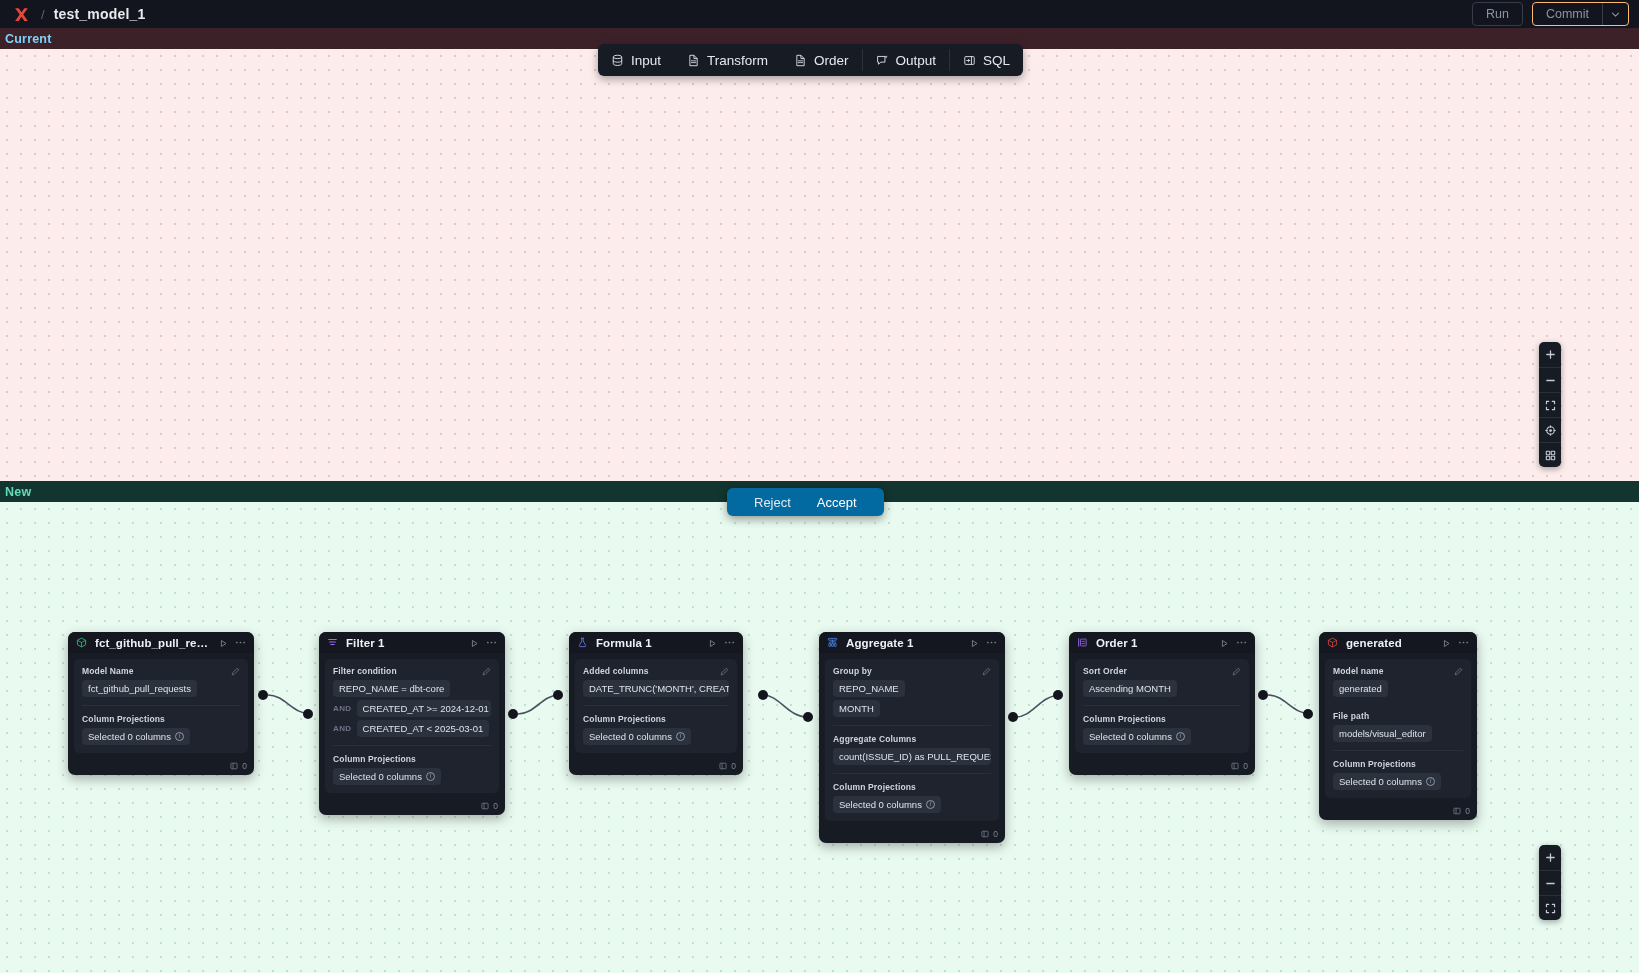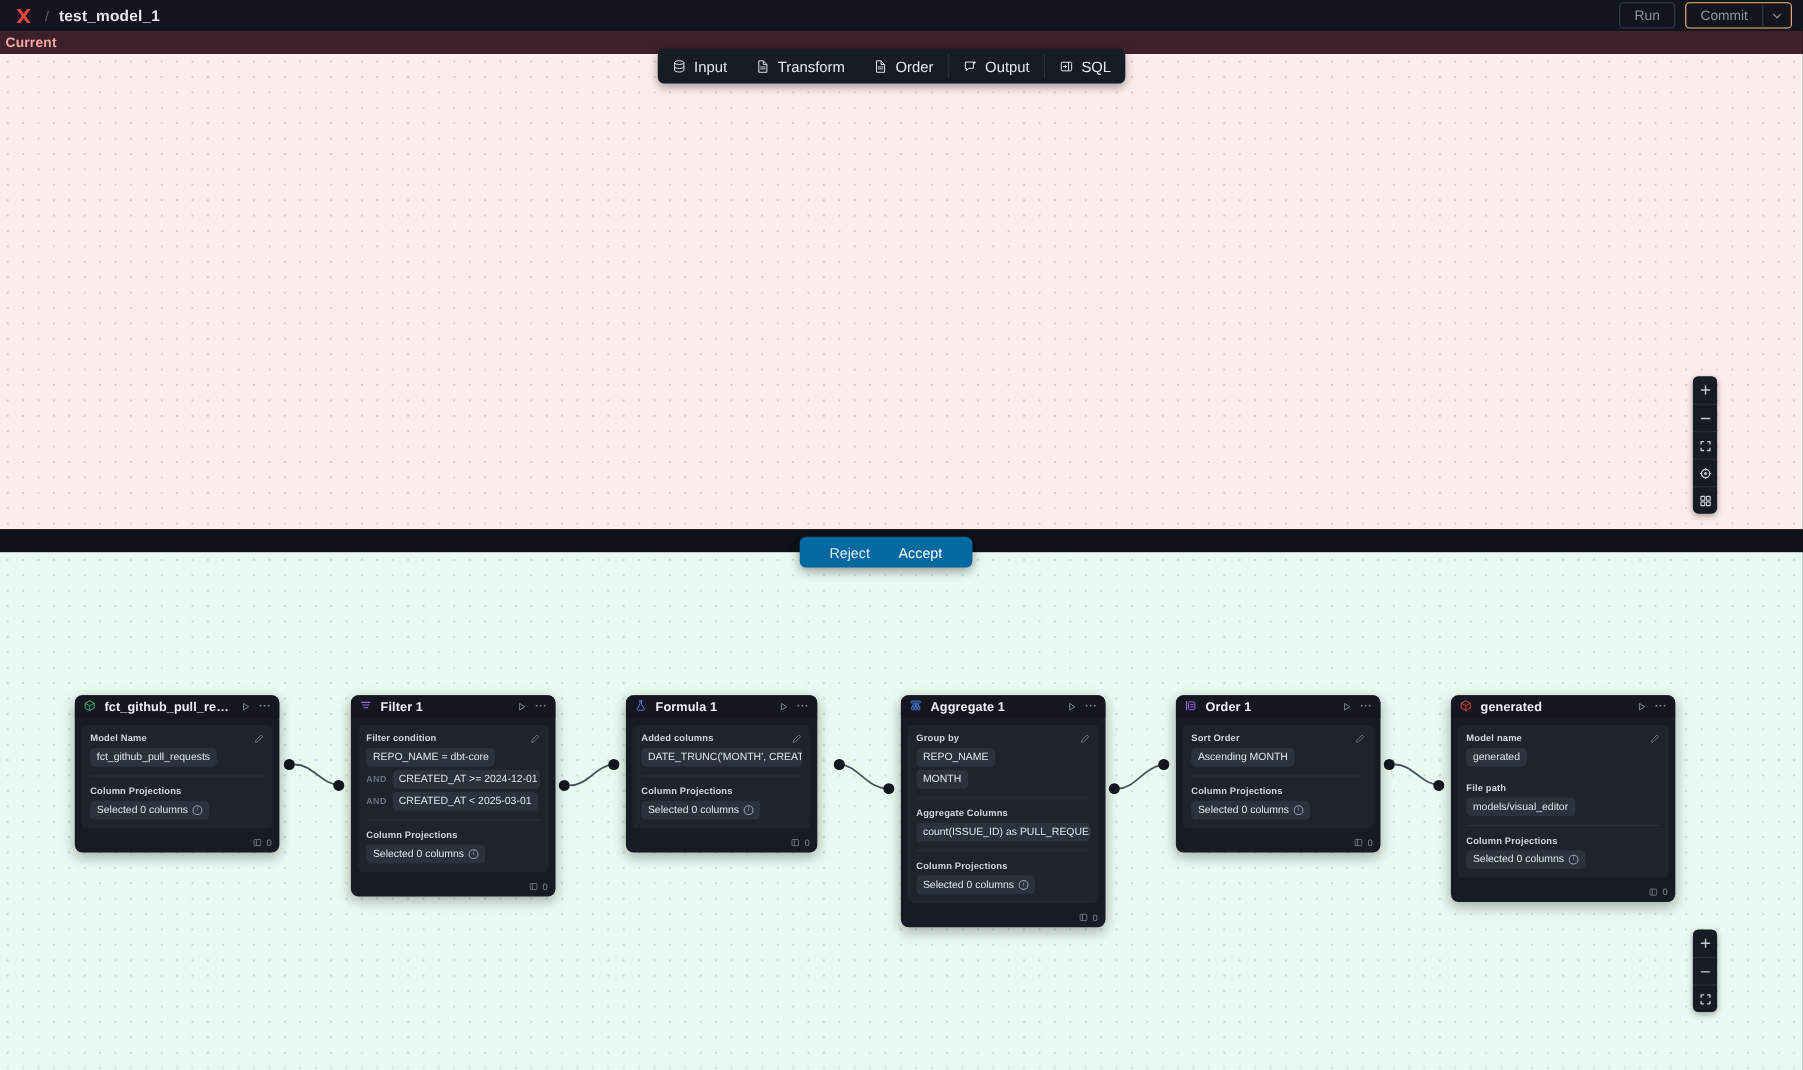--- a/index.html
+++ b/index.html
@@ -31,21 +31,21 @@
     border-left: 1px solid #363c49; color: #8c94a3; font-size: 10px;
     padding: 3px 8px; display: flex; align-items: center;
   }
 
   
   .banner {
     position: absolute; left: 0; width: 1639px; height: 21px;
     display: flex; align-items: center; padding-left: 5px; z-index: 40;
     font-size: 12.5px; font-weight: bold; letter-spacing: .2px;
   }
-  .banner-current { top: 28px; background: #3d2128; color: #fca5a5; }
+  .banner-current { top: 28px; background: #3d2128; color: #7dd3fc; }
   .banner-new { top: 481px; background: #12352f; color: #64d9b6; }
 
   
   .canvas { position: absolute; left: 0; width: 1639px; overflow: hidden; }
   .canvas-top {
     top: 49px; height: 432px; background: #fcecec;
     background-image: radial-gradient(#e6c5c5 1px, transparent 1px);
     background-size: 14px 14px;
   }
   .canvas-bottom {
@@ -253,20 +253,21 @@
     <div class="zoom-btn">
       <svg width="11" height="11" viewBox="0 0 12 12">
         <rect x="1.4" y="1.4" width="3.8" height="3.8" rx=".6" fill="none" stroke="#c6ccd7" stroke-width="1.2"></rect>
         <rect x="6.8" y="1.4" width="3.8" height="3.8" rx=".6" fill="none" stroke="#c6ccd7" stroke-width="1.2"></rect>
         <rect x="1.4" y="6.8" width="3.8" height="3.8" rx=".6" fill="none" stroke="#c6ccd7" stroke-width="1.2"></rect>
         <rect x="6.8" y="6.8" width="3.8" height="3.8" rx=".6" fill="none" stroke="#c6ccd7" stroke-width="1.2"></rect>
       </svg>
     </div>
   </div>
 
+  <div class="banner banner-new">New</div>
   <div class="canvas canvas-bottom">
 
     <svg class="edges">
       <g fill="none" stroke="#4a5260" stroke-width="1.6">
         <path d="M268,193 C285,193 292,212 311,212"></path>
         <path d="M518,212 C535,212 542,193 559,193"></path>
         <path d="M763,193 C780,193 787,215 808,215"></path>
         <path d="M1016,215 C1033,215 1040,193 1061,193"></path>
         <path d="M1268,193 C1285,193 1292,212 1311,212"></path>
       </g>
@@ -590,21 +591,21 @@
         <span class="stack-ico">
           <svg width="8" height="8" viewBox="0 0 12 12">
               <rect x="1.4" y="1.8" width="9.2" height="8.4" rx="1" fill="none" stroke="#7b8494" stroke-width="1.1"></rect>
               <path d="M4.6 1.8 v8.4" stroke="#7b8494" stroke-width="1.1"></path>
             </svg>
         </span>
         <span>0</span>
       </div>
     </div>
 
-    <div class="node" style="left:1319px; top:130px; width:204px;text-align:right;">
+    <div class="node" style="left:1319px; top:130px; width:158px;text-align:right;">
       <div class="node-head">
         <span>
           <svg width="11" height="11" viewBox="0 0 16 16">
             <path d="M8 1.6 L14 4.8 V11.2 L8 14.4 L2 11.2 V4.8 Z" fill="none" stroke="#e8453c" stroke-width="1.2" stroke-linejoin="round"></path>
             <path d="M2 4.8 L8 8 L14 4.8 M8 8 V14.4" fill="none" stroke="#e8453c" stroke-width="1.1"></path>
           </svg>
         </span>
         <span class="nh-title">generated</span>
         <span class="nh-actions">
           <span>

